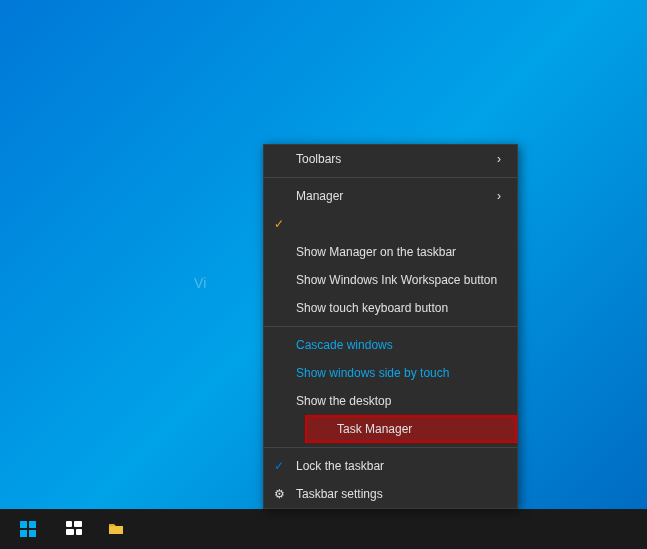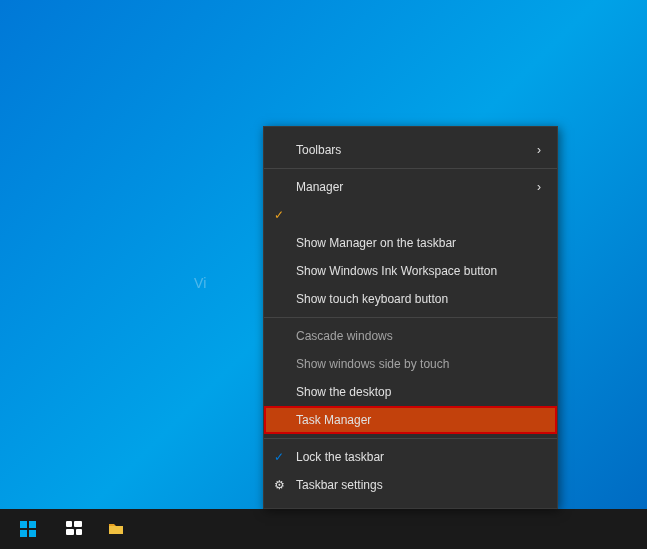--- a/index.html
+++ b/index.html
@@ -57,49 +57,50 @@
       justify-content: center;
       cursor: pointer;
       color: white;
       font-size: 16px;
     }
 
     .context-menu {
       position: absolute;
       bottom: 40px;
       left: 263px;
-      width: 295px;
+      width: 255px;
       background: #2d2d2d;
       border: 1px solid #3a3a3a;
       box-shadow: 2px 2px 10px rgba(0,0,0,0.5);
       z-index: 100;
-      padding: 9px 0;
+      padding: 0 0;
     }
 
     .menu-item {
       display: flex;
       align-items: center;
       padding: 6px 16px 6px 32px;
       color: #e0e0e0;
       font-size: 12px;
       cursor: pointer;
       position: relative;
       min-height: 28px;
       white-space: nowrap;
     }
 
     .menu-item.disabled {
-      color: #a3a3a3;
+      color: #0ea5e9;
       cursor: default;
     }
 
     .menu-item.highlighted {
-      background: #c2410c;
+      background: #7f1d1d;
       outline: 2px solid #cc0000;
       outline-offset: -2px;
+      margin-left: 41px;
     }
 
     .menu-item .checkmark {
       position: absolute;
       left: 10px;
       color: #e8a020;
       font-size: 12px;
     }
 
     .menu-item .arrow {

